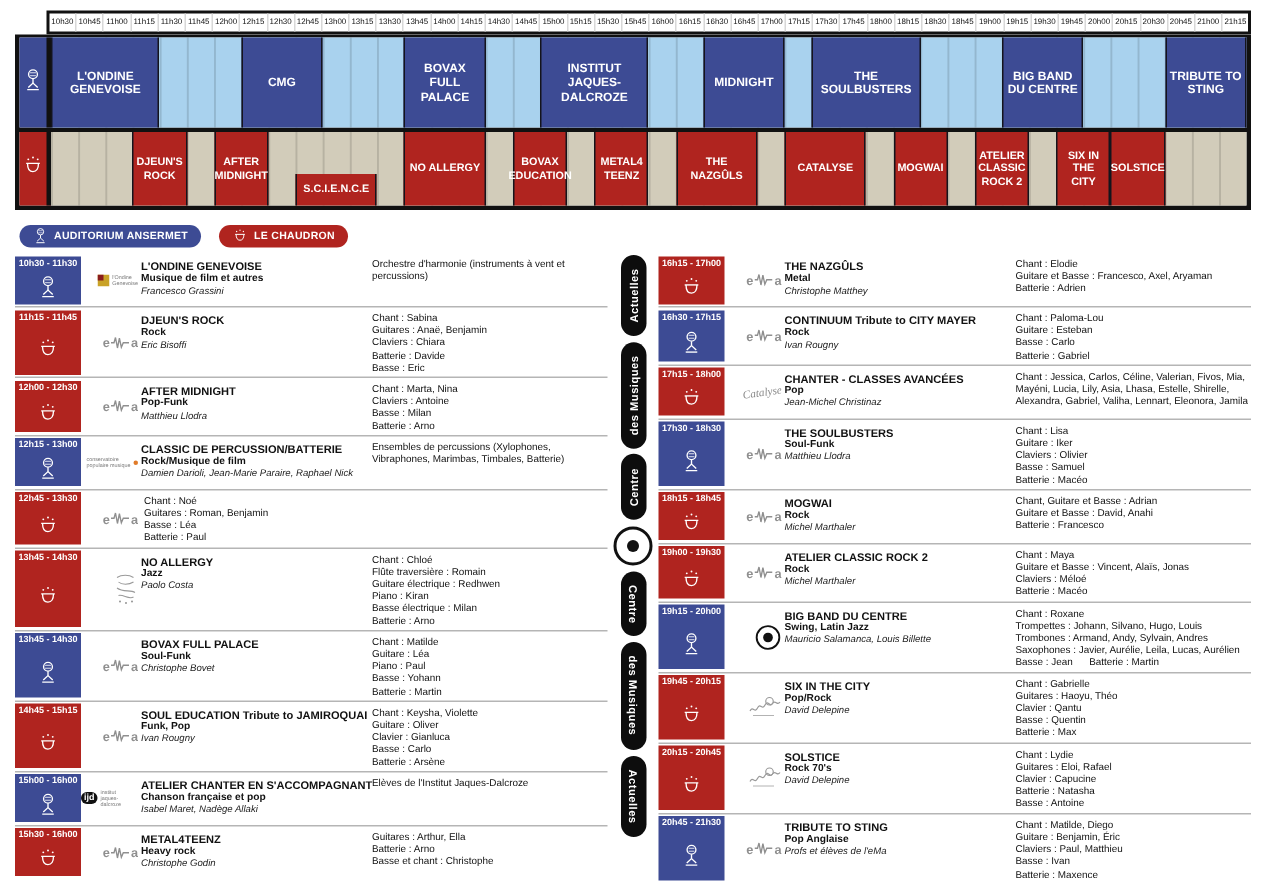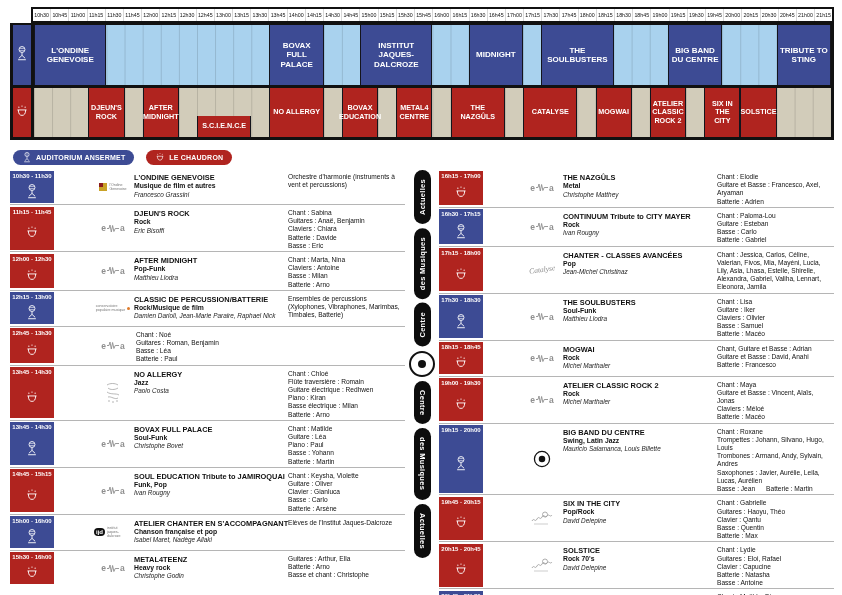--- a/index.html
+++ b/index.html
@@ -47,21 +47,21 @@
   .cma-dot{width:8px;height:8px;border-radius:50%;background:#111;}
 
   
   .entry{display:flex;padding:1px 0;min-height:33px;}
   .entry + .entry{border-top:1px solid #b5b5b5;}
   .timecell{width:44px;flex:none;display:flex;flex-direction:column;align-items:center;margin:0.5px 0;}
   .timecell.tc-blue{background:#3d4b94;}
   .timecell.tc-red{background:#b0241f;}
   .timecell .time{font-size:6px;font-weight:bold;color:#fff;padding-top:2px;white-space:nowrap;}
   .timecell .vic{flex:1;display:flex;align-items:center;justify-content:center;}
-  .logocell{width:38px;flex:none;display:flex;align-items:center;justify-content:center;overflow:hidden;padding-left:40px;}
+  .logocell{width:38px;flex:none;display:flex;align-items:center;justify-content:flex-end;overflow:hidden;}
   .infocell{width:148px;flex:none;padding:3px 2px 0 2px;}
   .title{font-size:7.4px;font-weight:bold;line-height:9px;white-space:nowrap;}
   .genre{font-size:6.8px;font-weight:bold;line-height:8.5px;}
   .teacher{font-size:6.4px;font-style:italic;line-height:8px;color:#222;}
   .personcell{flex:1;padding:3px 2px 0 4px;}
   .pline{font-size:6.6px;line-height:8.2px;}
 
   
   .ewa-logo{color:#8f8f8f;font-size:8.5px;display:inline-flex;align-items:center;gap:1px;font-weight:bold;}
   .logo-tinytext{font-size:3.6px;line-height:4px;color:#777;text-align:left;display:inline-block;}
@@ -130,20 +130,21 @@
         <span class="vicon-holder" id="mic-stage-icon"><svg viewBox="0 0 20 22" width="14" height="16" fill="none" stroke="#fff" stroke-width="1.3">
               <circle cx="10" cy="6" r="4.2"></circle>
               <path d="M7.2 4.6h5.6M7.2 7.4h5.6" stroke-width="0.8"></path>
               <path d="M10 10.4v4"></path>
               <path d="M5.5 18.6 10 14.4l4.5 4.2"></path>
               <path d="M4.5 20.6h11"></path>
             </svg></span>
       </div>
       <div class="blocks" id="blocks-blue">
           <div class="block" style="left: 0%; width: 9.09091%;">L'ONDINE GENEVOISE</div>
+          <div class="block" style="left: 15.9091%; width: 6.81818%;">CMG</div>
           <div class="block" style="left: 29.5455%; width: 6.81818%;">BOVAX FULL PALACE</div>
           <div class="block" style="left: 40.9091%; width: 9.09091%;">INSTITUT JAQUES-DALCROZE</div>
           <div class="block" style="left: 54.5455%; width: 6.81818%;">MIDNIGHT</div>
           <div class="block" style="left: 63.6364%; width: 9.09091%;">THE SOULBUSTERS</div>
           <div class="block" style="left: 79.5455%; width: 6.81818%;">BIG BAND DU CENTRE</div>
           <div class="block" style="left: 93.1818%; width: 6.81818%;">TRIBUTE TO STING</div>
         </div>
     </div>
     <div class="stagerow red-row">
       <div class="stagecell">
@@ -154,21 +155,21 @@
               <circle cx="10" cy="2.9" r="0.9" fill="#fff" stroke="none"></circle>
               <circle cx="14.5" cy="4.6" r="0.9" fill="#fff" stroke="none"></circle>
             </svg></span>
       </div>
       <div class="blocks" id="blocks-red">
           <div class="block" style="left: 6.81818%; width: 4.54545%;">DJEUN'S ROCK</div>
           <div class="block" style="left: 13.6364%; width: 4.54545%;">AFTER MIDNIGHT</div>
           <div class="block" style="left: 20.4545%; width: 6.81818%; margin-top: 28px;">S.C.I.E.N.C.E</div>
           <div class="block" style="left: 29.5455%; width: 6.81818%;">NO ALLERGY</div>
           <div class="block" style="left: 38.6364%; width: 4.54545%;">BOVAX EDUCATION</div>
-          <div class="block" style="left: 45.4545%; width: 4.54545%;">METAL4 CENTRE</div>
+          <div class="block" style="left: 45.4545%; width: 4.54545%;">METAL4 TEENZ</div>
           <div class="block" style="left: 52.2727%; width: 6.81818%;">THE NAZGÛLS</div>
           <div class="block" style="left: 61.3636%; width: 6.81818%;">CATALYSE</div>
           <div class="block" style="left: 70.4545%; width: 4.54545%;">MOGWAI</div>
           <div class="block" style="left: 77.2727%; width: 4.54545%;">ATELIER CLASSIC ROCK 2</div>
           <div class="block" style="left: 84.0909%; width: 4.54545%;">SIX IN THE CITY</div>
           <div class="block" style="left: 88.6364%; width: 4.54545%;">SOLSTICE</div>
         </div>
     </div>
   </div>
 

